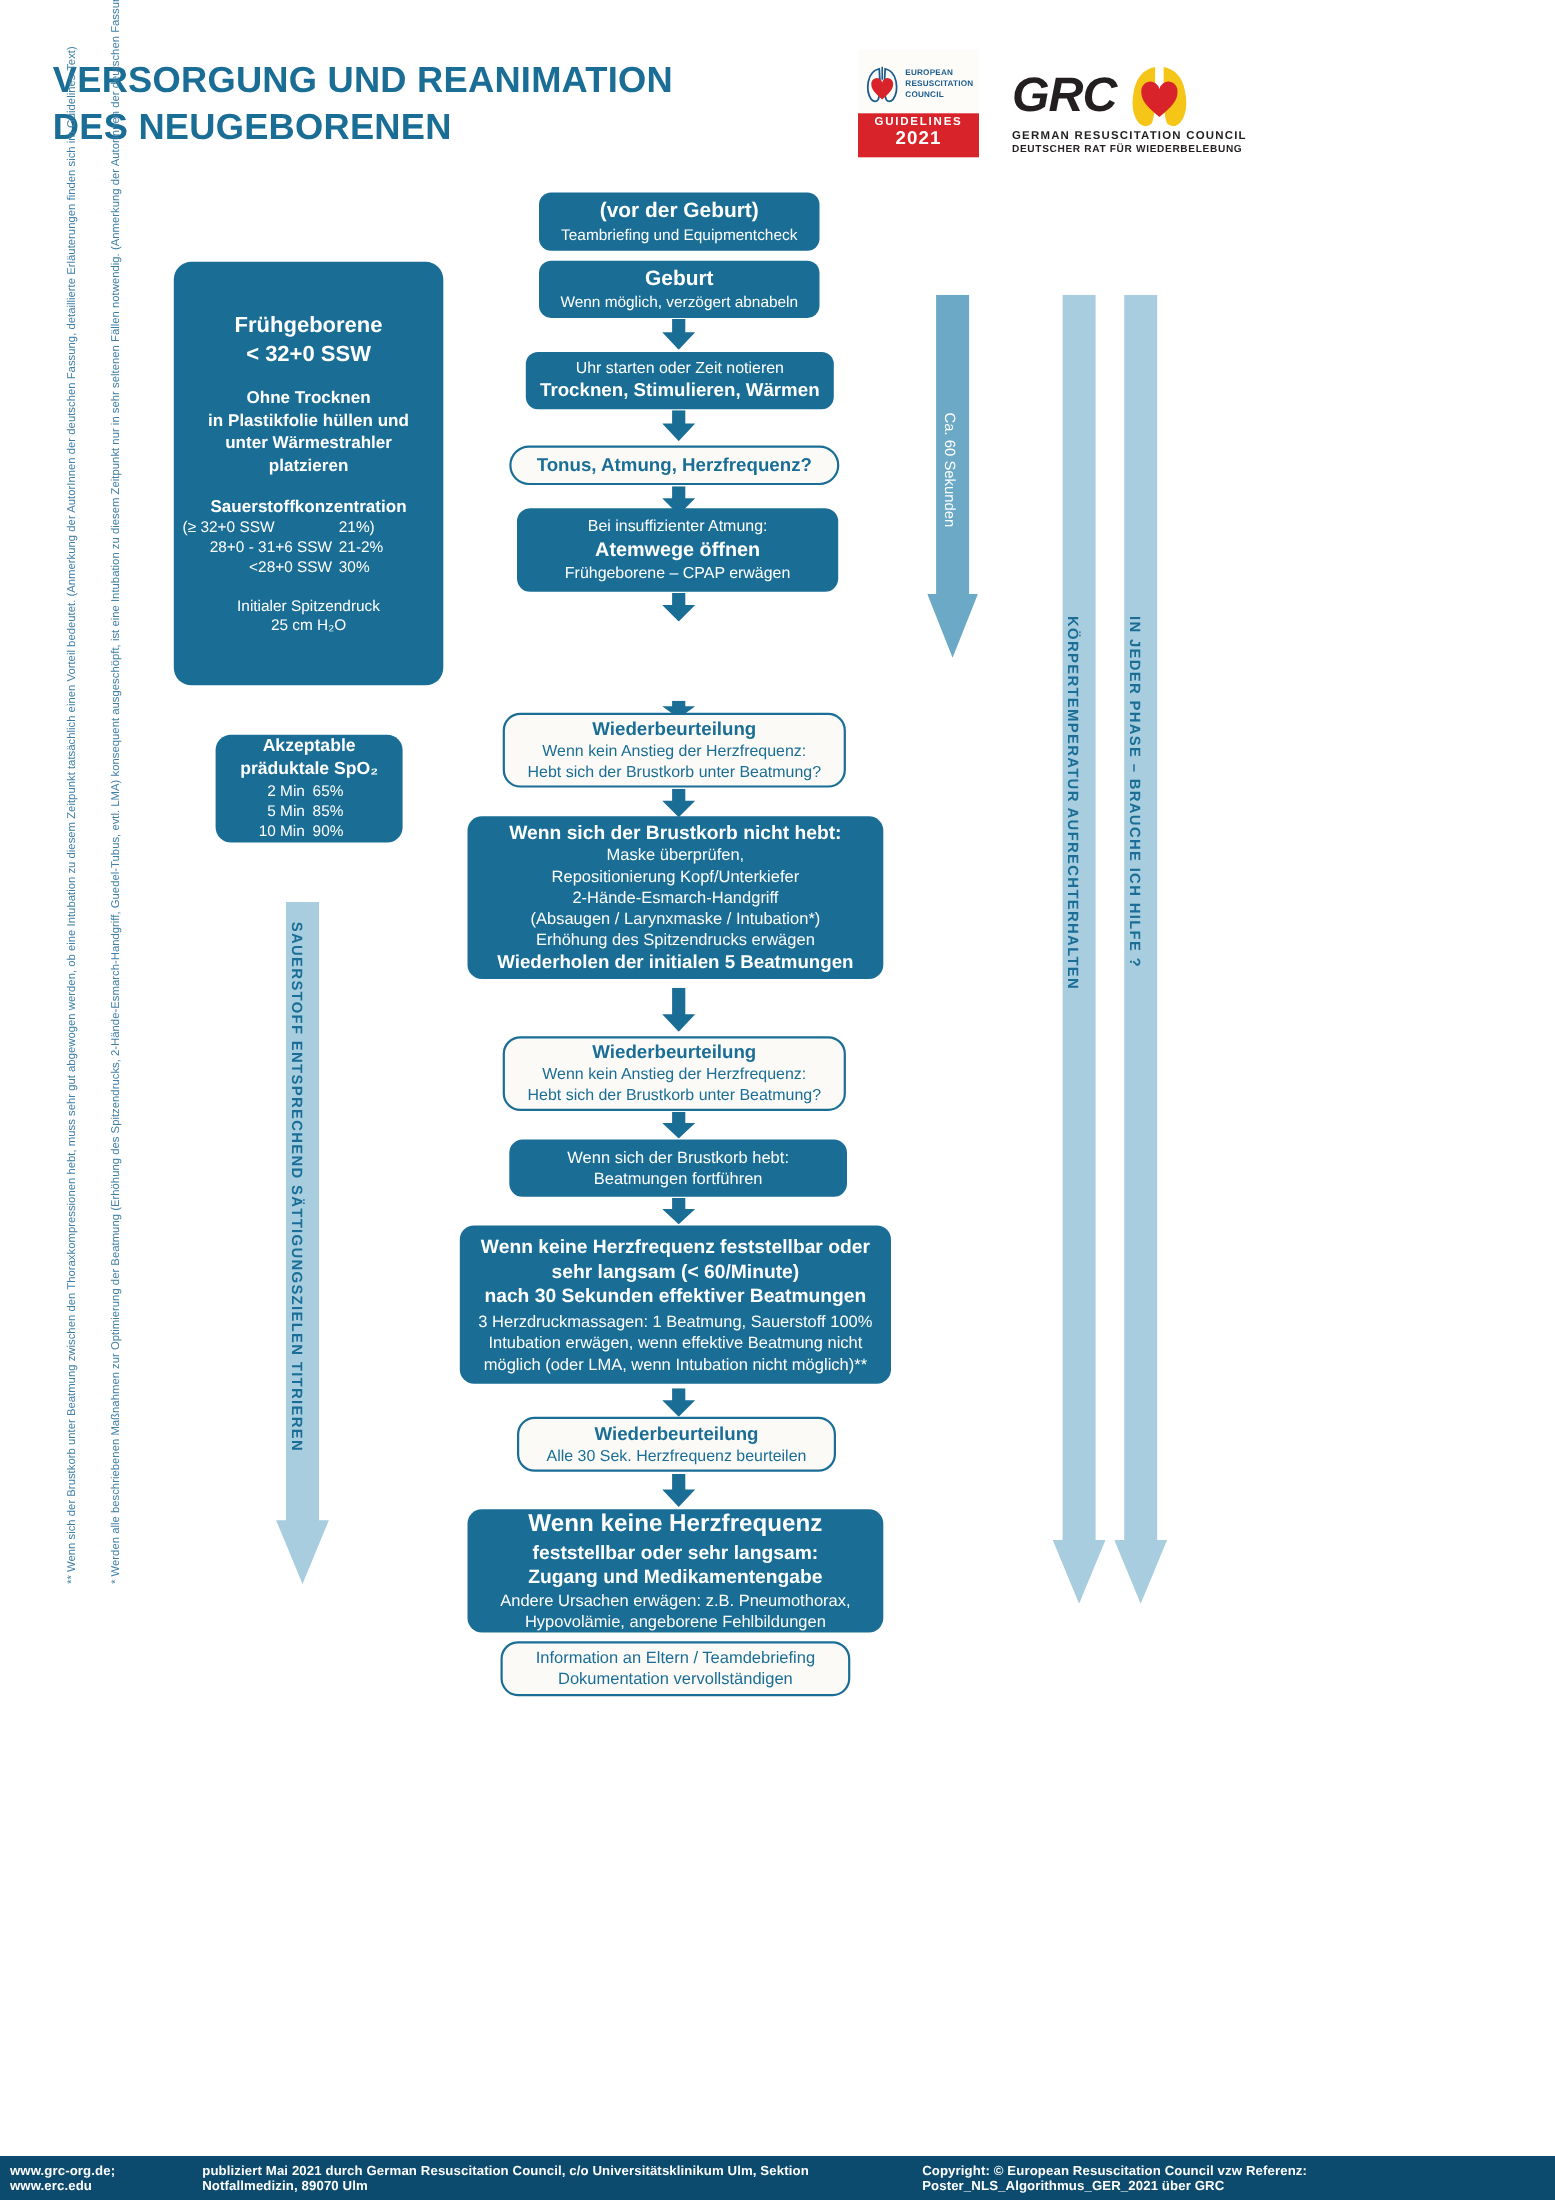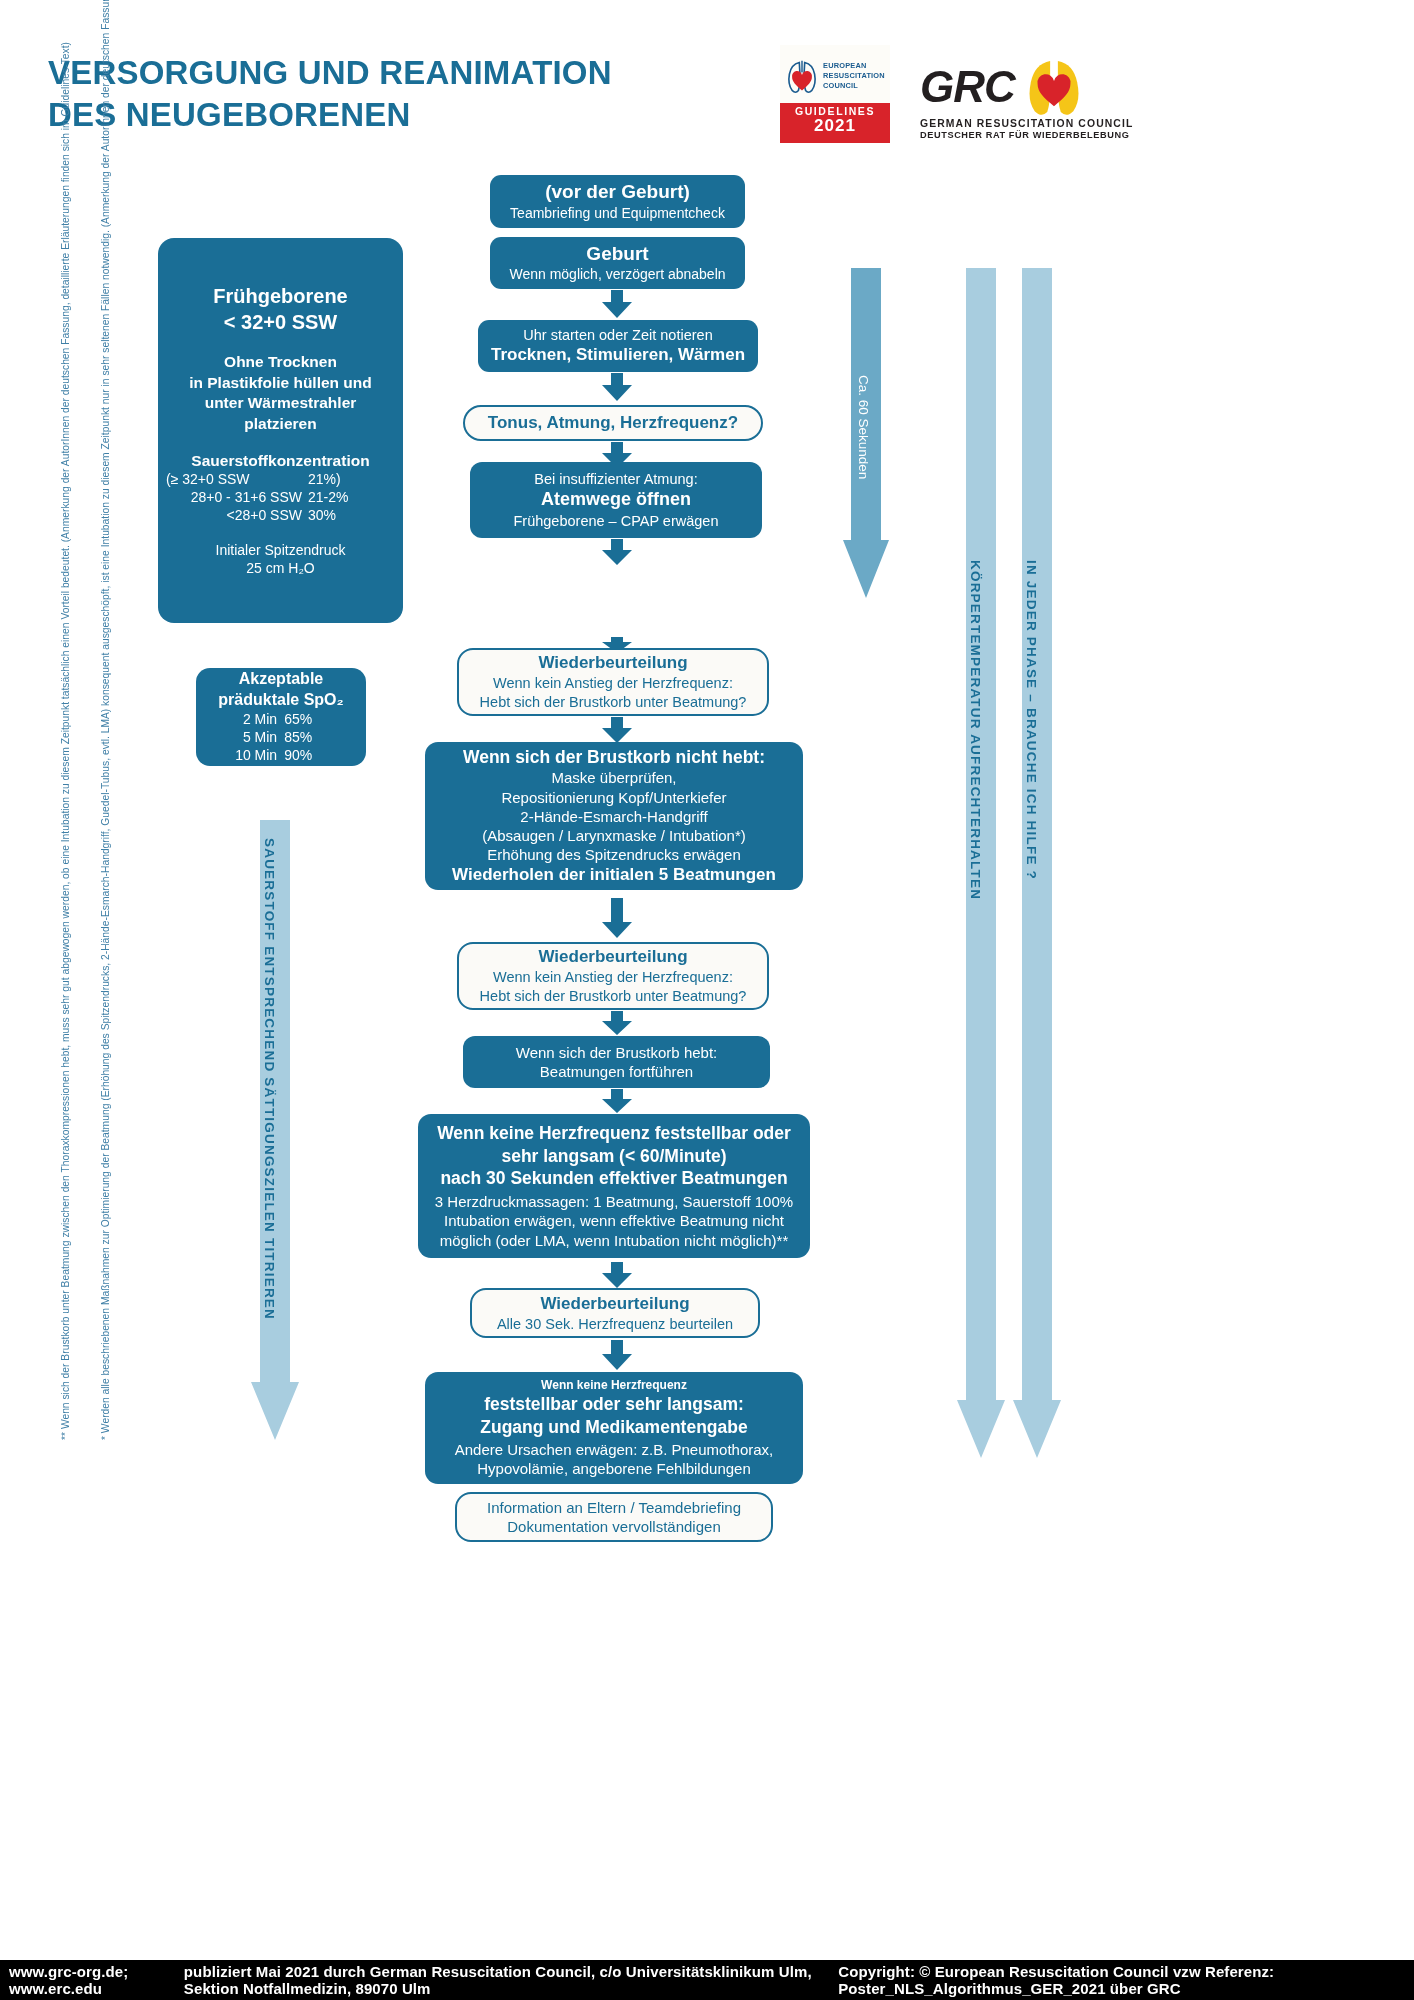--- a/index.html
+++ b/index.html
@@ -107,23 +107,23 @@
     font-size:10.3px;
     line-height:1.5;
     writing-mode:vertical-rl;
     transform:rotate(180deg);
     white-space:nowrap;
   }
 
   
   .footer {
     position:absolute; left:0; bottom:0; width:1414px; height:40px;
-    background:#000000; color:#fff;
+    background:#0c4a6e; color:#fff;
     display:flex; align-items:center; justify-content:flex-start;
-    font-size:15px; font-weight:bold; letter-spacing:.1px;
+    font-size:12px; font-weight:bold; letter-spacing:.1px;
   }
   .footer span { margin:0 9px; }
 </style>
 </head>
 <body>
 
 <div class="poster">
 
   <div class="title">
     <div>VERSORGUNG UND REANIMATION</div>
@@ -347,21 +347,21 @@
     <div class="n" style="font-size:14.5px">Alle 30 Sek. Herzfrequenz beurteilen</div>
   </div>
 
   <div class="arrow" style="left:602px;top:1340px;height:30px">
     <svg width="30" height="30" viewBox="0 0 30 30">
         <path d="M9 0 h12 v14 h9 L15 30 L0 14 h9 z" fill="#1a6e96"></path>
       </svg>
   </div>
 
   <div class="box" style="left:425px;top:1372px;width:378px;height:112px;border-radius:13px;">
-    <div class="b" style="font-size:12px">Wenn keine Herzfrequenz</div>
+    <div class="b" style="font-size:22px">Wenn keine Herzfrequenz</div>
     <div class="b" style="font-size:17.5px">feststellbar oder sehr langsam:</div>
     <div class="b" style="font-size:17.5px">Zugang und Medikamentengabe</div>
     <div class="n" style="font-size:15px;margin-top:2px">Andere Ursachen erwägen: z.B. Pneumothorax,</div>
     <div class="n" style="font-size:15px">Hypovolämie, angeborene Fehlbildungen</div>
   </div>
 
   <div class="obox" style="left:455px;top:1492px;width:318px;height:50px;border-radius:16px;">
     <div class="n" style="font-size:15px">Information an Eltern / Teamdebriefing</div>
     <div class="n" style="font-size:15px">Dokumentation vervollständigen</div>
   </div>

